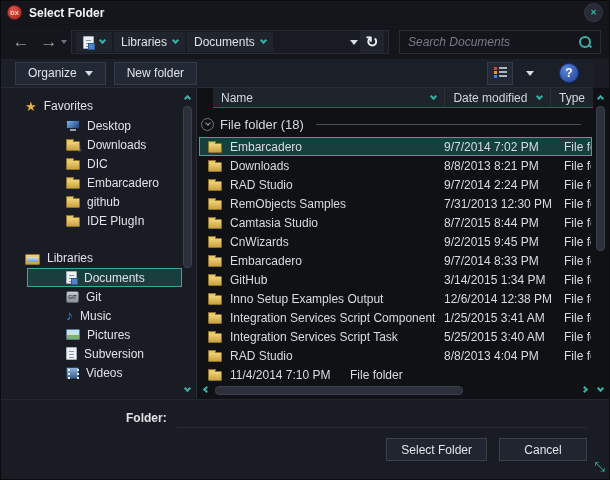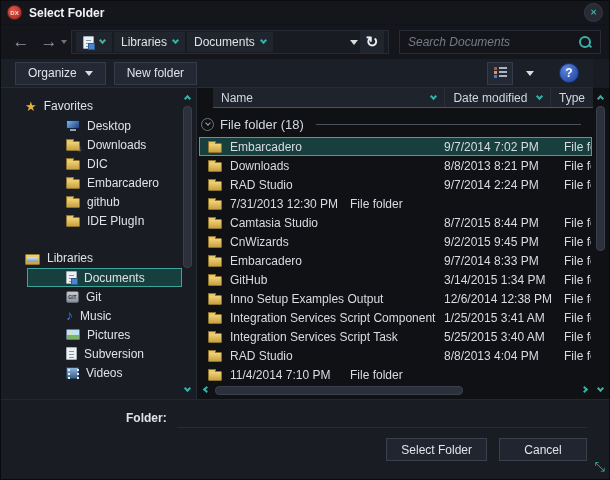--- a/index.html
+++ b/index.html
@@ -309,20 +309,21 @@
           <span class="cell type">File folder</span>
         </div>
         <div class="frow">
           <span class="i i-folder"></span>
           <span class="cell name">RAD Studio</span>
           <span class="cell date">9/7/2014 2:24 PM</span>
           <span class="cell type">File folder</span>
         </div>
         <div class="frow">
           <span class="i i-folder"></span>
+          <span class="cell name">RemObjects Samples</span>
           <span class="cell date">7/31/2013 12:30 PM</span>
           <span class="cell type">File folder</span>
         </div>
         <div class="frow">
           <span class="i i-folder"></span>
           <span class="cell name">Camtasia Studio</span>
           <span class="cell date">8/7/2015 8:44 PM</span>
           <span class="cell type">File folder</span>
         </div>
         <div class="frow">

